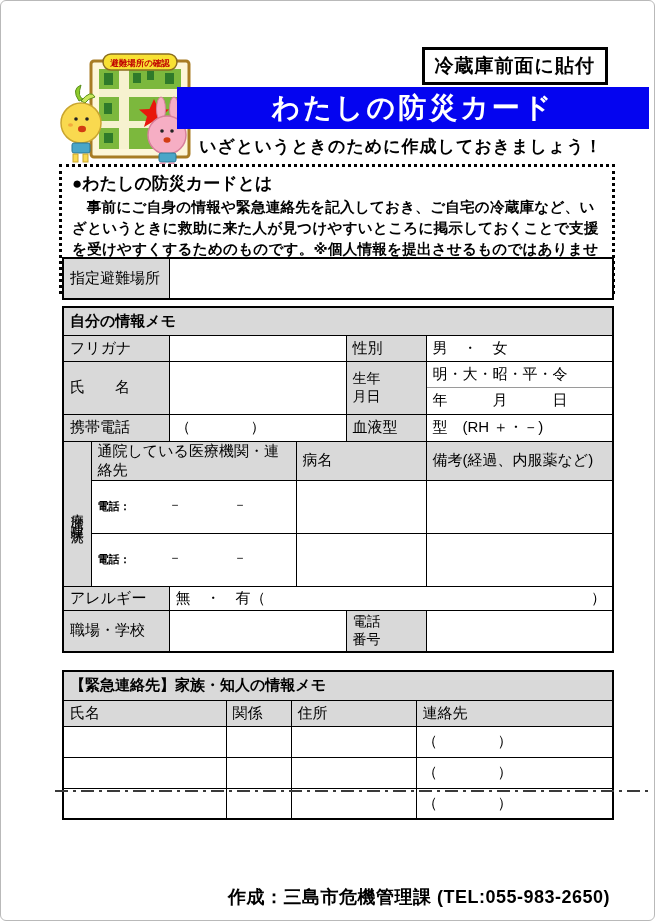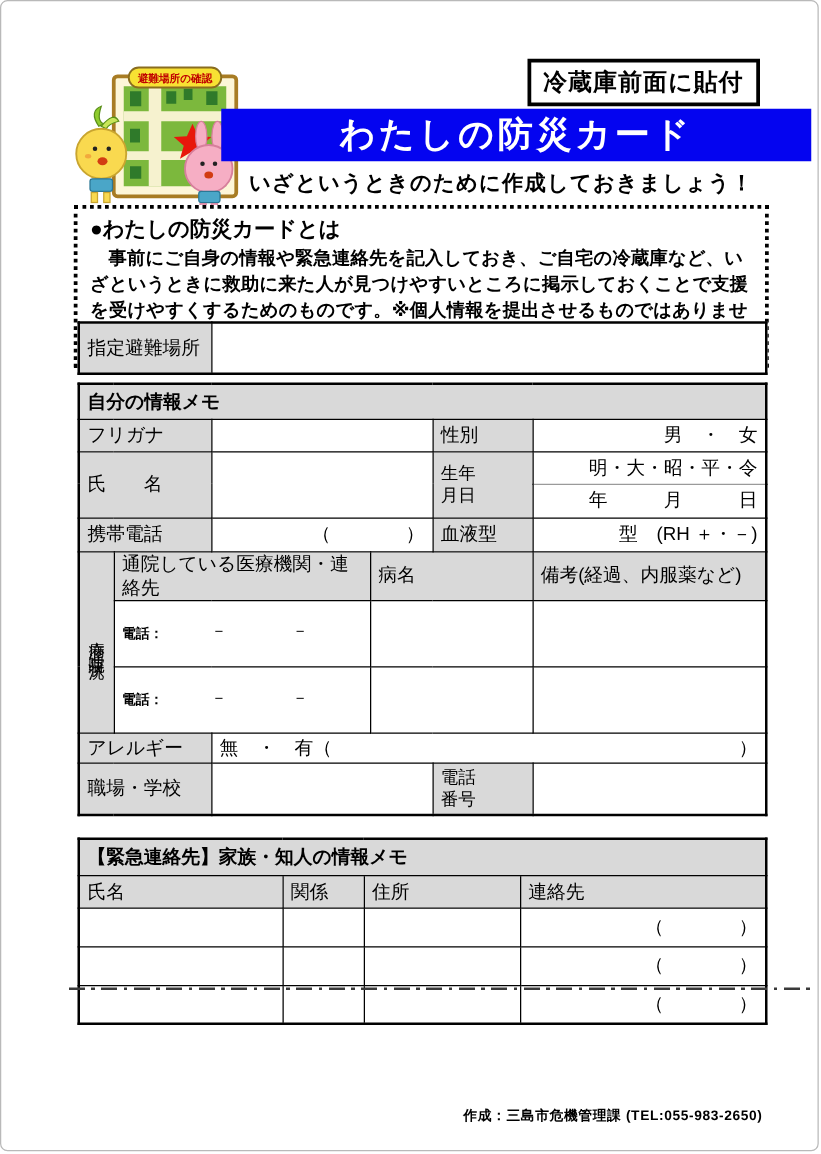--- a/index.html
+++ b/index.html
@@ -14,21 +14,21 @@
   .banner { position:absolute; left:176px; top:86px; width:472px; height:42px; background:#0404f0; color:#fff; display:flex; align-items:center; justify-content:center; font-size:28px; font-weight:bold; letter-spacing:3px; }
   .subtitle { position:absolute; left:150px; top:134px; width:500px; text-align:center; font-size:17px; font-weight:bold; letter-spacing:1px; }
 
   .about { position:absolute; left:58px; top:163px; width:556px; border:3px dotted #000; padding:5px 10px 9px 10px; background:#fff; }
   .about-heading { font-size:17px; font-weight:bold; margin-bottom:2px; }
   .about-body { font-size:14.6px; font-weight:bold; line-height:1.45; letter-spacing:0.2px; }
 
   table.t { border-collapse:collapse; table-layout:fixed; width:552px; background:#fff; border:2px solid #000; }
   table.t td { border:1px solid #000; font-size:15px; padding:0 6px; vertical-align:middle; overflow:hidden; }
   .gray { background:#d9d9d9; text-align:left; }
-  .center { text-align:right; }
+  .center { text-align:left; }
   .bold { font-weight:bold; }
 
   .pos-shelter { position:absolute; left:61px; top:256px; }
   .pos-personal { position:absolute; left:61px; top:305px; }
   .pos-emergency { position:absolute; left:61px; top:637px;margin-top:32px; }
   .pos-other { position:absolute; left:61px; top:797px; }
 
   .vlabel { writing-mode:vertical-rl; text-orientation:upright; font-size:13px; letter-spacing:3px; margin:0 auto; line-height:1; }
   td.vcell { padding:2px 0; text-align:center; }
 
@@ -40,21 +40,21 @@
   .allergy { display:flex; }
   .allergy .close { margin-left:auto; }
 
   .two-line { line-height:1.25; font-size:14px; }
   .sub-div-b { border-bottom-color:#9a9a9a !important; }
   .sub-div-t { border-top-color:#9a9a9a !important;margin-left:32px; }
 
   .divider { position:absolute; left:54px; top:789px; width:596px; height:2px;
     background:repeating-linear-gradient(90deg,#3a3a3a 0 13px,transparent 13px 18px,#3a3a3a 18px 21px,transparent 21px 26px); }
 
-  .footer { position:absolute; top:884px; right:44px; font-size:11px; font-weight:bold; letter-spacing:0.5px; }
+  .footer { position:absolute; top:884px; right:44px; font-size:18px; font-weight:bold; letter-spacing:0.5px; }
 
   .small13 { font-size:13px; }
   .small135 { font-size:13.5px; }
 </style>
 </head>
 <body>
 
 <div class="page">
 
   <div class="fridge-note">冷蔵庫前面に貼付</div>

